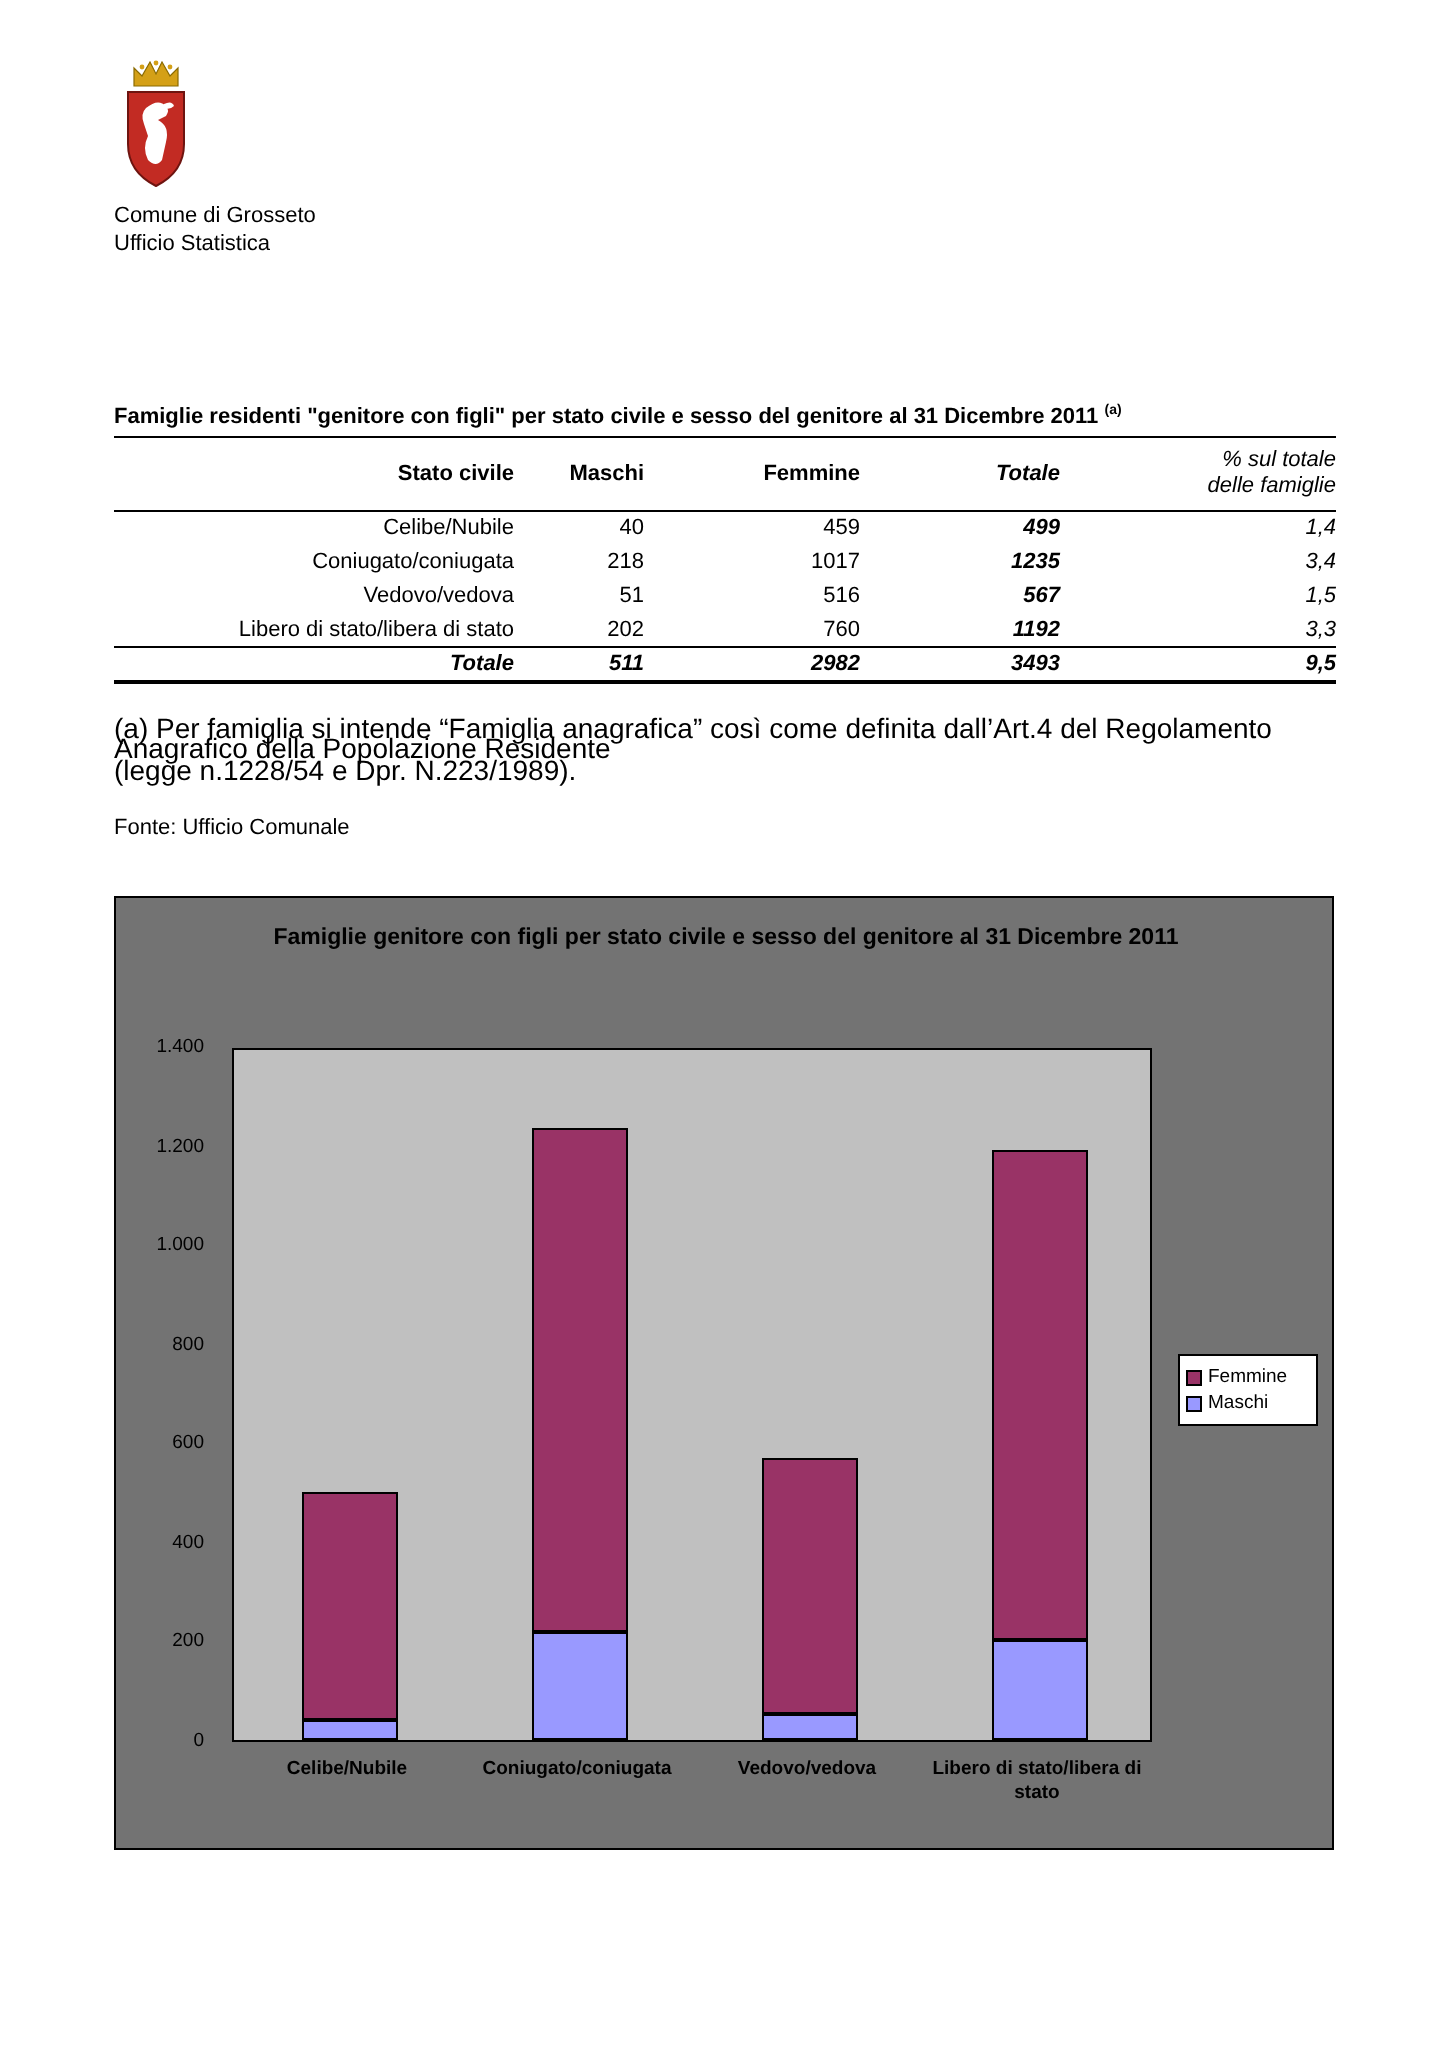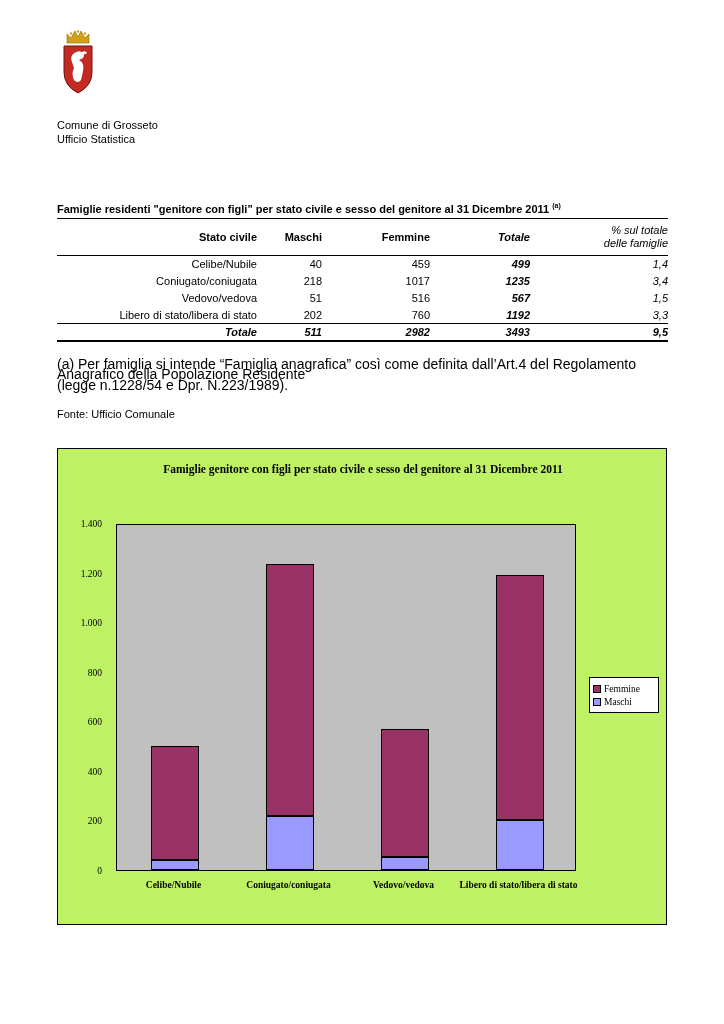--- a/index.html
+++ b/index.html
@@ -4,21 +4,21 @@
 <style>
   * { margin:0; padding:0; box-sizing:border-box; }
   html,body { background:#ffffff; }
   .page {
     position:relative; width:724px; height:1024px; background:#fff;
     font-family:"Liberation Sans","DejaVu Sans",sans-serif; color:#000; overflow:hidden;
   }
 
   
   .logo { position:absolute; left:58px; top:28px; width:40px; height:68px; }
-  .org-block { position:absolute; left:57px; top:118px; font-size:11px; line-height:14px; }
+  .org-block { position:absolute; left:57px; top:101px; font-size:11px; line-height:14px; }
 
   
   .table-section { position:absolute; left:57px; top:202px; width:611px; }
   .doc-title {
     font-size:11px; font-weight:bold; white-space:nowrap;
     padding-bottom:3px; border-bottom:1px solid #000;
   }
   .doc-title sup { font-size:7px; }
   .stats-table { border-collapse:collapse; width:611px; font-size:11px; margin-top:1px; }
   .stats-table col.w1{width:200px} .stats-table col.w2{width:65px}
@@ -28,21 +28,21 @@
   .stats-table td { height:17px; vertical-align:middle; }
   .c-left { text-align:right; } .c-right { text-align:right; }
   .col-totale { font-weight:bold; font-style:italic; }
   .col-pct { font-style:italic; font-weight:normal; }
   .pct-head { width:80px; margin-left:auto; text-align:right; font-style:italic; font-weight:normal; line-height:13px; }
   .total-row td { font-weight:bold; font-style:italic; border-top:1px solid #000; border-bottom:2.5px solid #000; }
   .footnote { margin-top:17px; font-size:14px; line-height:10.5px; }
   .source-note { position:absolute; left:57px; top:408px; font-size:11px; }
 
   
-  .chart-frame { position:absolute; left:57px; top:448px; width:610px; height:477px; border:1px solid #000; background:#bef264;font-family:Liberation Serif, serif; }
+  .chart-frame { position:absolute; left:57px; top:448px; width:610px; height:477px; border:1px solid #000; background:#737373; }
   .chart-title { position:absolute; top:12px; left:50px; width:510px; text-align:center; font-size:11.5px; font-weight:bold; line-height:16px; }
   .y-axis { position:absolute; left:0; top:75px; width:52px; height:347px; }
   .ytick { position:absolute; right:8px; font-size:9.5px; height:12px; line-height:12px; white-space:nowrap; }
   .plot-area { position:absolute; left:58px; top:75px; width:460px; height:347px; background:#C0C0C0; border:1px solid #000; }
   .bar-group { position:absolute; bottom:0; width:48px; display:flex; flex-direction:column-reverse; }
   .bar-seg { width:100%; border:1px solid #000; }
   .x-axis { position:absolute; left:58px; top:430px; width:460px; height:40px; }
   .xtick { position:absolute; width:120px; text-align:center; font-size:9.5px; font-weight:bold; line-height:12px; }
   .legend { position:absolute; left:531px; top:228px; width:70px; border:1px solid #000; background:#fff; padding:4px 3px; }
   .legend-item { display:flex; align-items:center; gap:3px; font-size:9.5px; height:13px; }

